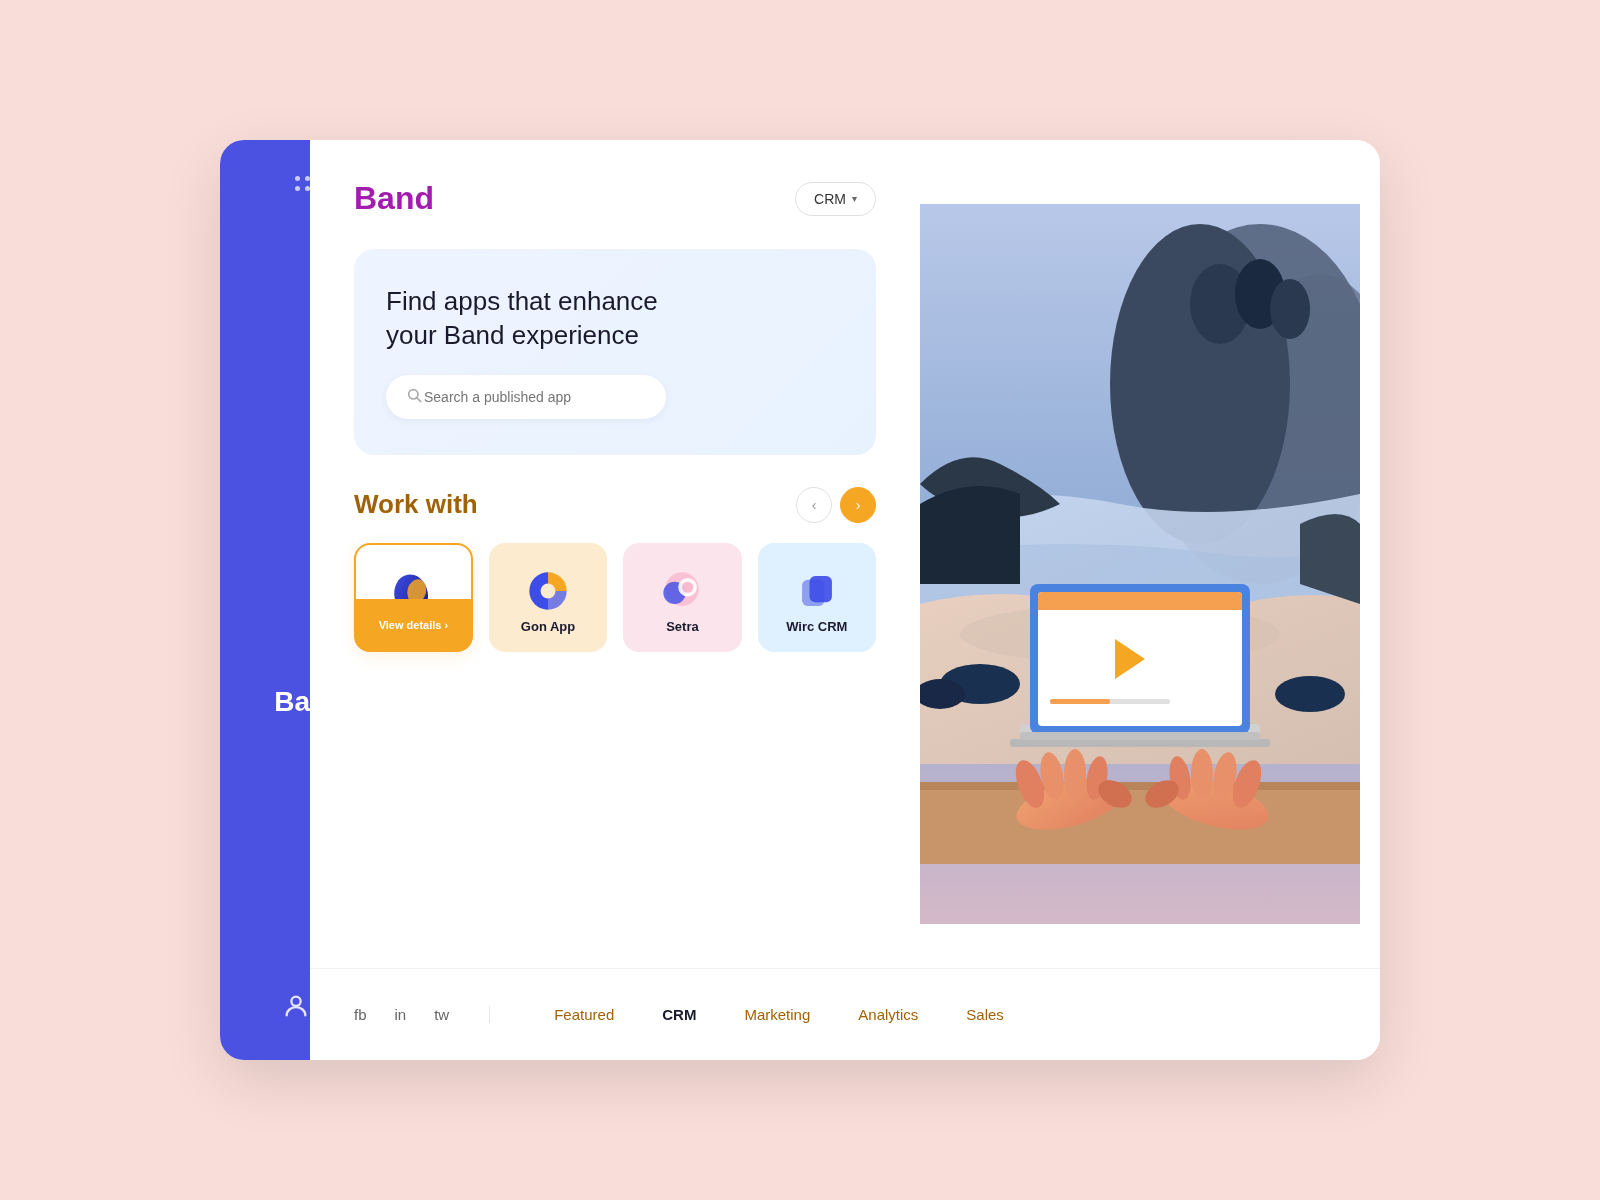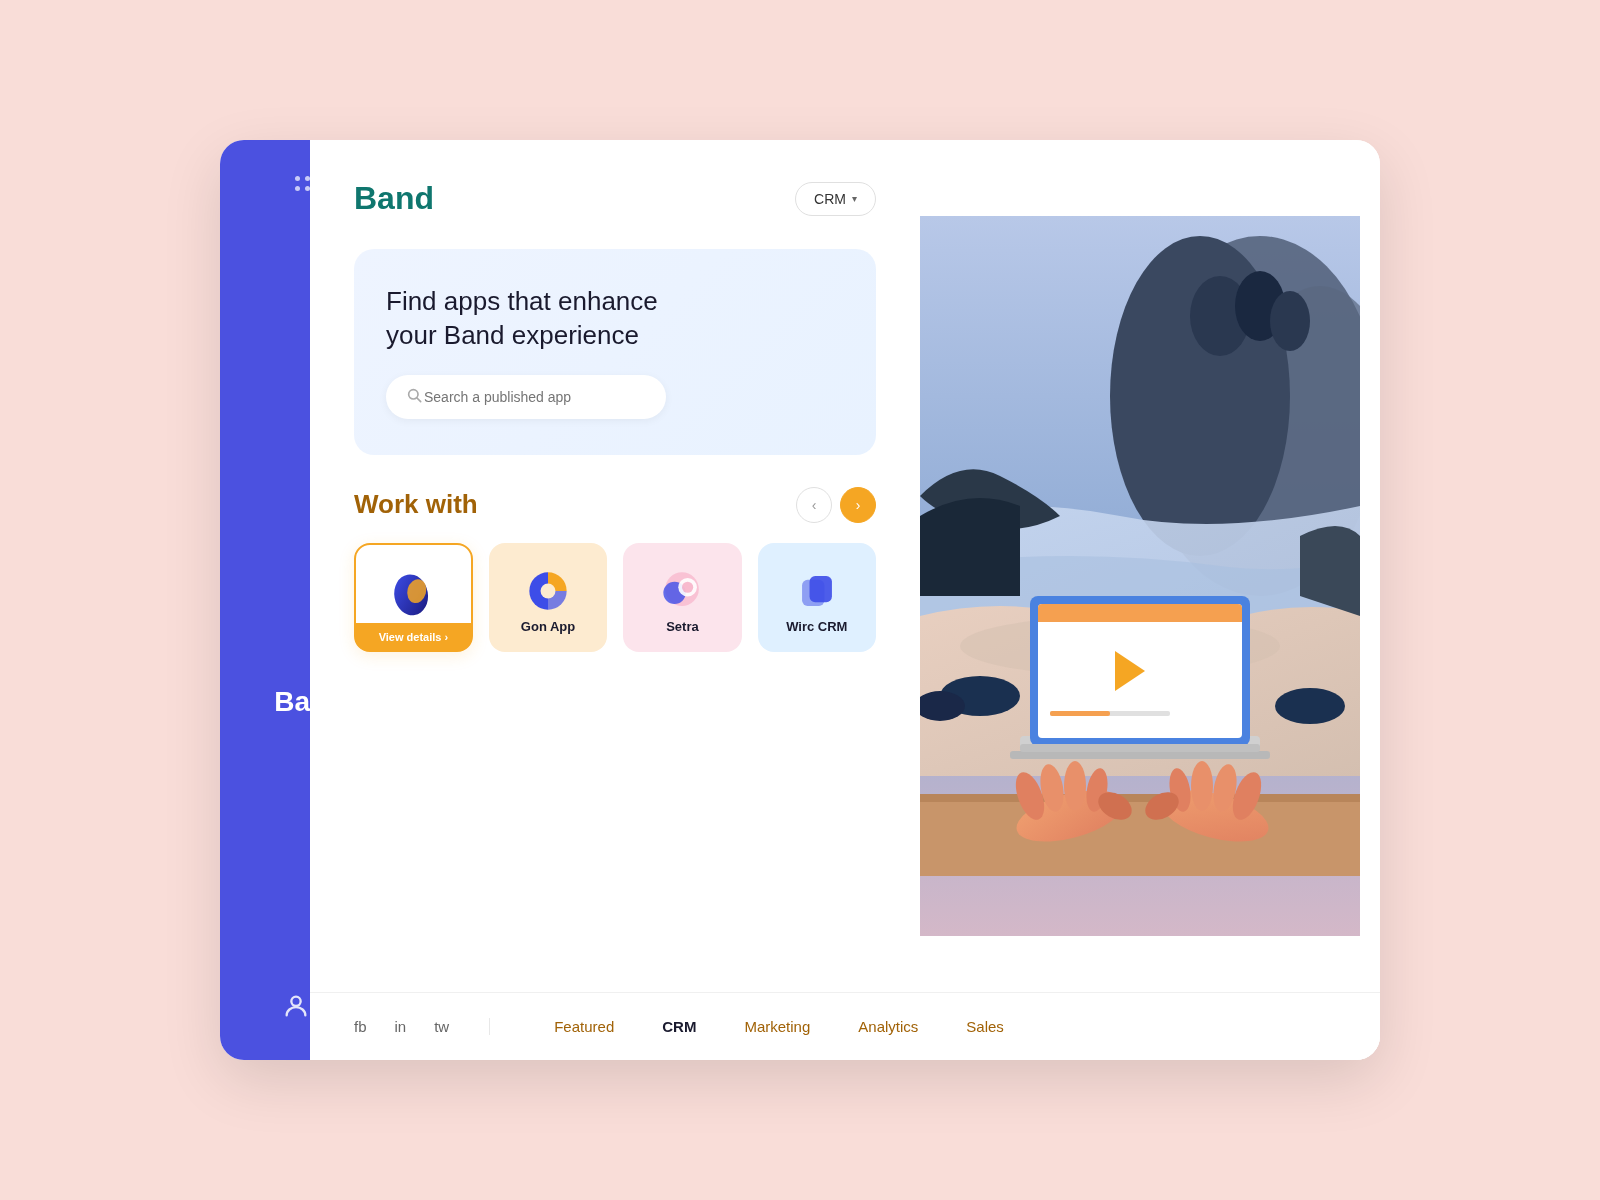--- a/index.html
+++ b/index.html
@@ -105,21 +105,21 @@
     .header {
       display: flex;
       align-items: center;
       justify-content: space-between;
       margin-bottom: 32px;
     }
 
     .app-title {
       font-size: 32px;
       font-weight: 800;
-      color: #0f766e;
+      color: #a21caf;
     }
 
     .crm-badge {
       display: flex;
       align-items: center;
       gap: 6px;
       padding: 8px 18px;
       border: 1.5px solid #e0e0e0;
       border-radius: 24px;
       font-size: 14px;
@@ -250,21 +250,21 @@
 
     .view-details-btn {
       position: absolute;
       bottom: -1px;
       left: -1px;
       right: -1px;
       background: #f5a623;
       color: white;
       font-size: 11px;
       font-weight: 600;
-      padding: 8px 0;
+      padding: 20px 0;
       border-radius: 0 0 14px 14px;
       text-align: center;
       cursor: pointer;
     }
 
     
     .right-panel {
       width: 440px;
       flex-shrink: 0;
       position: relative;
@@ -277,21 +277,21 @@
     .illustration-bg {
       width: 100%;
       height: 100%;
       position: relative;
       overflow: hidden;
       border-radius: 20px 20px 0 0;
     }
 
     
     .bottom-nav {
-      height: 68px;
+      height: 92px;
       background: white;
       border-top: 1px solid #f0f0f0;
       display: flex;
       align-items: center;
       padding: 0 44px;
       gap: 0;
     }
 
     .bottom-nav-left {
       display: flex;

